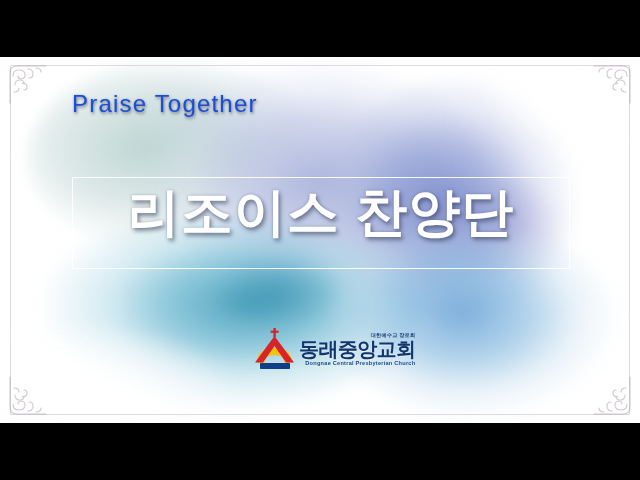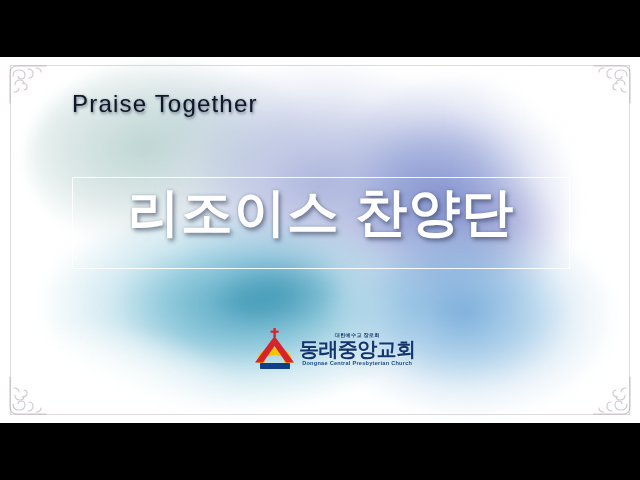--- a/index.html
+++ b/index.html
@@ -126,21 +126,21 @@
   .orn-bl { left: 6px;  bottom: 4px; transform: scaleY(-1); }
   .orn-br { right: 6px; bottom: 4px; transform: scale(-1,-1); }
 
   
   #eyebrow {
     position: absolute;
     left: 72px;
     top: 33px;
     font-size: 24px;
     letter-spacing: 1.2px;
-    color: #0f172a;
+    color: #1d4ed8;
     font-weight: 400;
     text-shadow: 1px 2px 3px rgba(60,70,90,0.55), 0 0 2px rgba(90,100,120,0.4);
     white-space: nowrap;
   }
 
   
   #title-box {
     position: absolute;
     left: 72px;
     top: 120px;
@@ -176,21 +176,21 @@
   #logo-mark {
     position: relative;
     width: 44px;
     height: 46px;
     flex: 0 0 auto;
   }
   #logo-text {
     margin-left: 2px;
     display: flex;
     flex-direction: column;
-    align-items: center;
+    align-items: flex-end;
     line-height: 1;
   }
   #logo-denom {
     font-size: 5.2px;
     color: #1b3f77;
     letter-spacing: 0.2px;
     white-space: nowrap;
     font-weight: 700;
     margin-bottom: 1px;
   }

